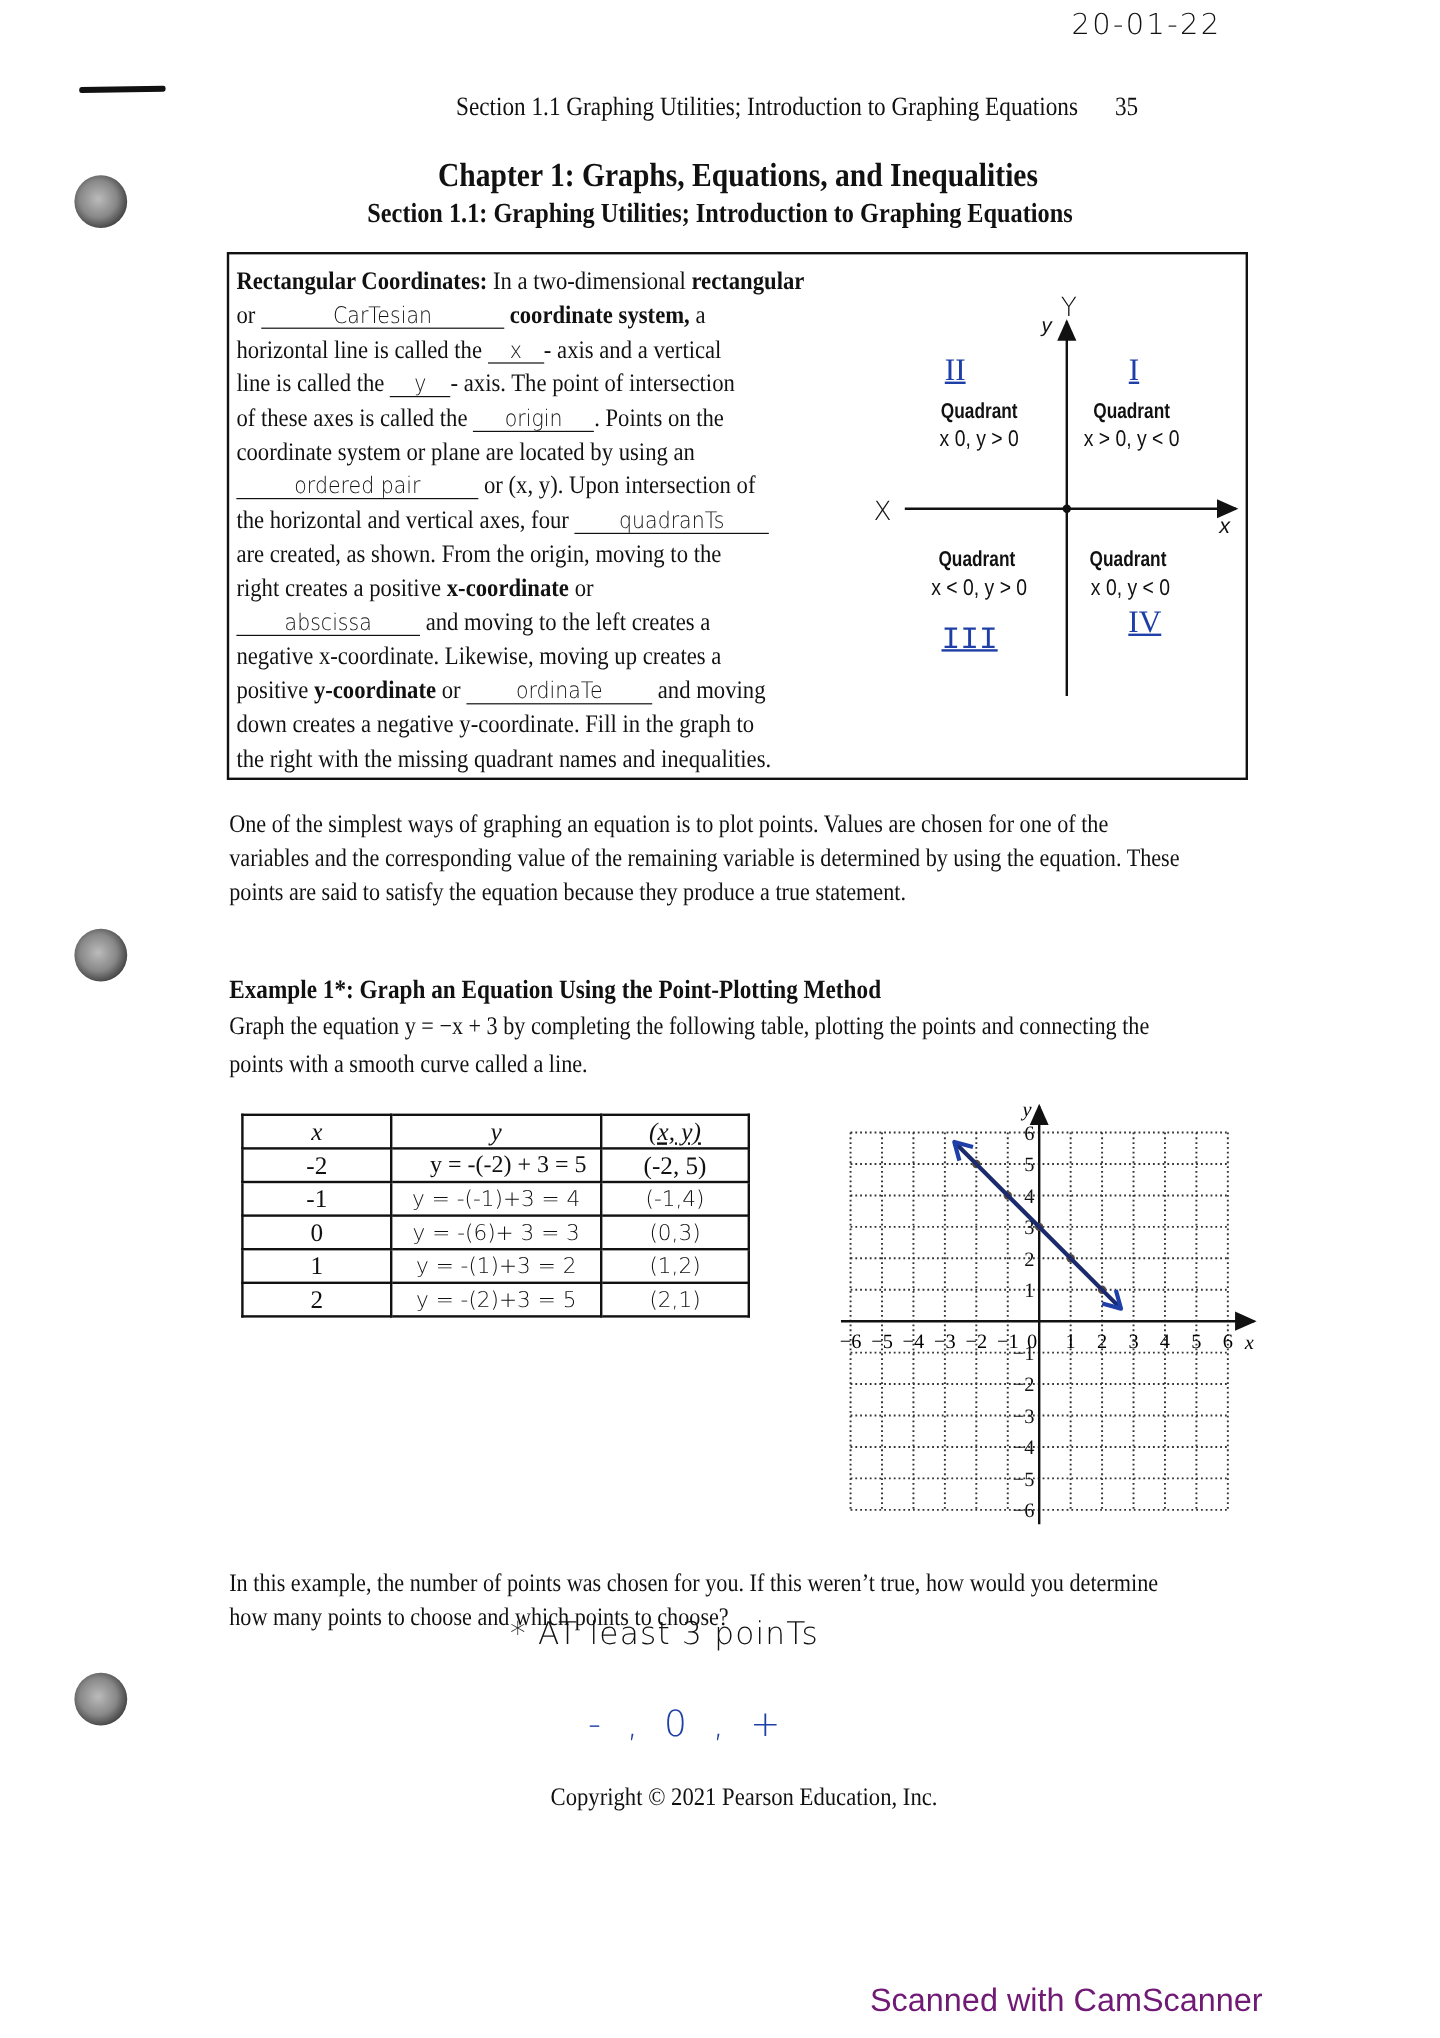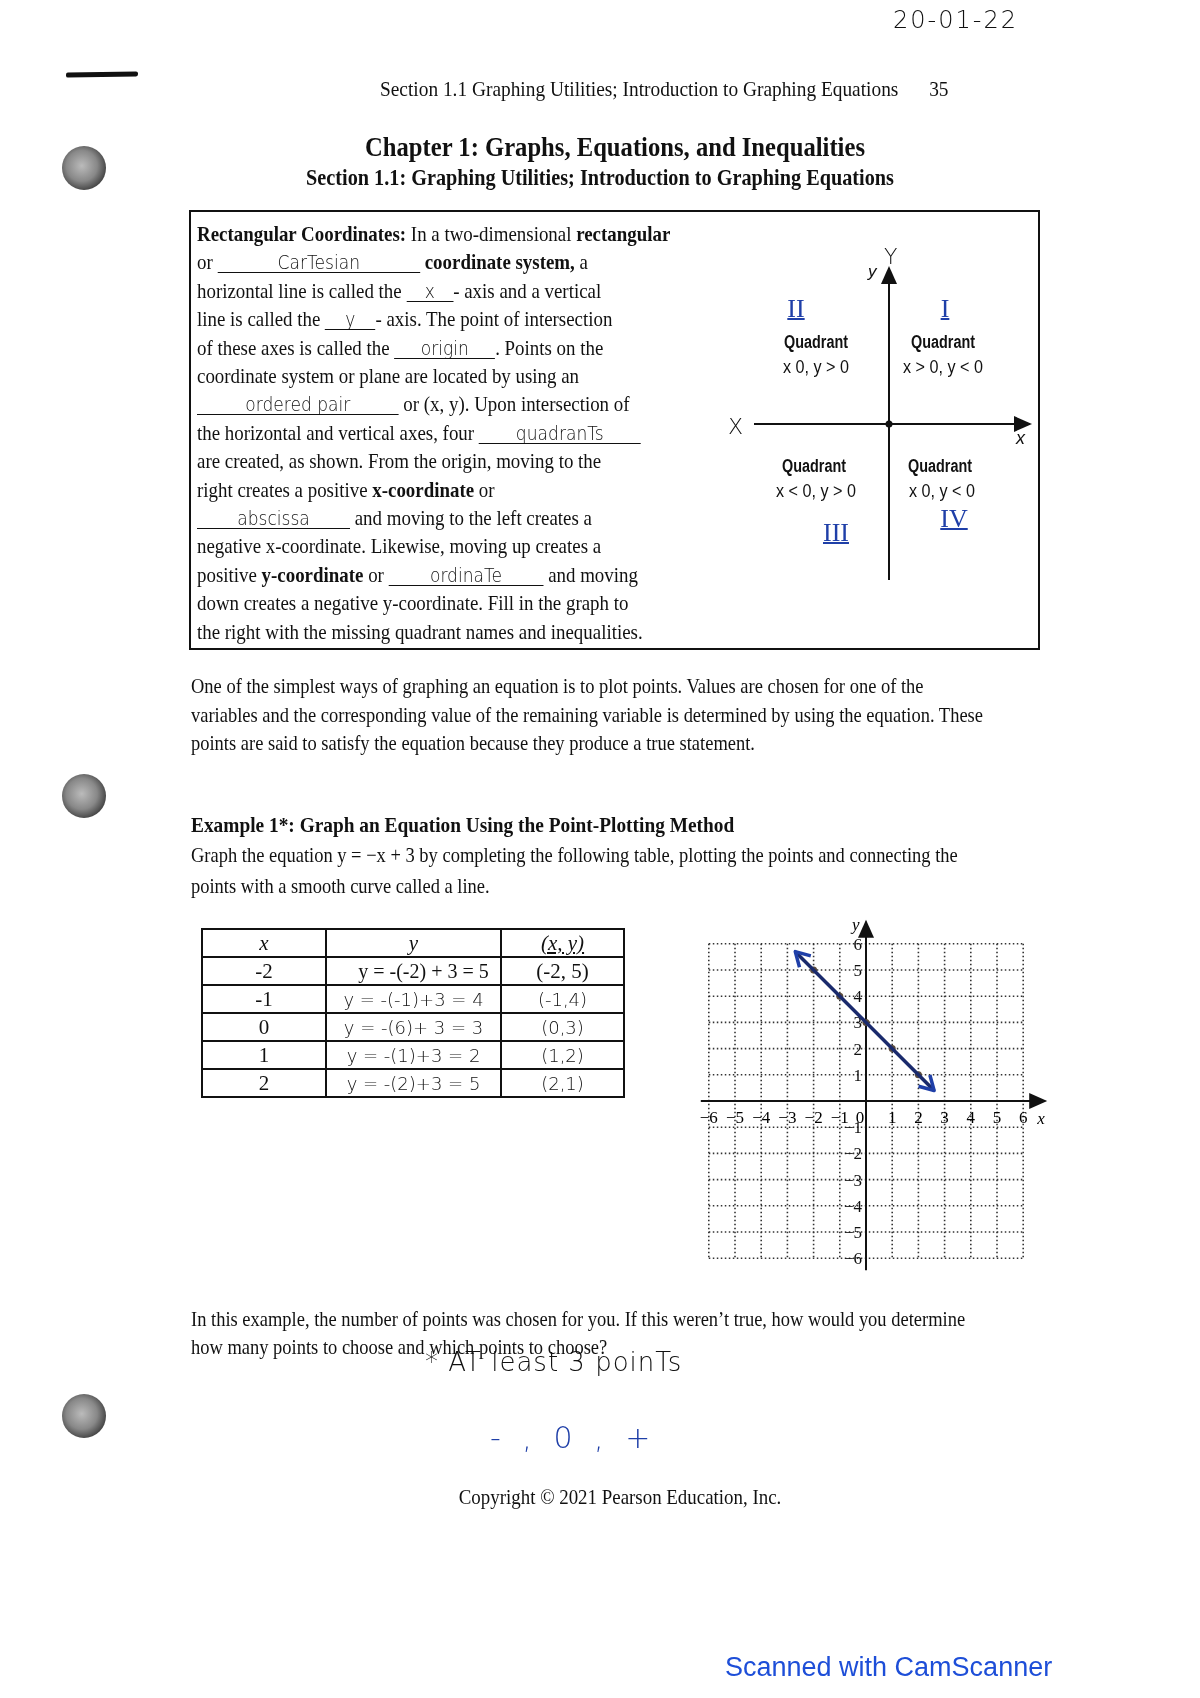--- a/index.html
+++ b/index.html
@@ -24,21 +24,21 @@
   .example-body { left:191px; top:840px; width:920px; font-size:21px; line-height:31px; transform:scaleX(0.88); transform-origin:left top; }
   table.pts { position:absolute; left:201px; top:928px; border-collapse:collapse; font-size:21px; }
   table.pts td, table.pts th { border:2px solid #111; height:26px; padding:0; text-align:center; }
   table.pts th { font-style:italic; font-weight:normal; }
   .col-x { width:122px; } .col-y { width:173px; } .col-xy { width:121px;text-decoration:underline; }
   .hw { font-family:"DejaVu Sans", sans-serif; font-weight:300; font-size:18px; }
   .question { left:191px; top:1305px; width:920px; font-size:21px; line-height:28px; transform:scaleX(0.88); transform-origin:left top; }
   .answer1 { left:425px; top:1347px; font-size:26px; }
   .answer2 { left:490px; top:1420px; font-size:30px; letter-spacing:6px; }
   .copyright { left:0; width:1240px; text-align:center; top:1485px; font-size:21px; transform:scaleX(0.9); transform-origin:center top; }
-  .scanner { left:725px; top:1652px; font-family:"Liberation Sans", sans-serif; font-size:27px; color:#1d4ed8; }
+  .scanner { left:725px; top:1652px; font-family:"Liberation Sans", sans-serif; font-size:27px; color:#701a75; }
 </style>
 </head>
 <body>
 
 <div class="abs date hand">20-01-22</div>
 
 <div class="abs dash-mark"></div>
 <div class="abs hole" style="left:62px;top:146px;"></div>
 <div class="abs hole" style="left:62px;top:774px;"></div>
 <div class="abs hole" style="left:62px;top:1394px;"></div>
@@ -89,21 +89,21 @@
 <div class="abs roman" style="left:756px;top:294px;">II</div>
 <div class="abs qlabel" style="left:756px;top:332px;">Quadrant</div>
 <div class="abs qineq" style="left:756px;top:356px;">x   0, y &gt; 0</div>
 
 <div class="abs roman" style="left:905px;top:294px;">I</div>
 <div class="abs qlabel" style="left:883px;top:332px;">Quadrant</div>
 <div class="abs qineq" style="left:883px;top:356px;">x &gt; 0, y &lt; 0</div>
 
 <div class="abs qlabel" style="left:754px;top:456px;">Quadrant</div>
 <div class="abs qineq" style="left:756px;top:480px;">x &lt; 0, y &gt; 0</div>
-<div class="abs roman" style="left:796px;top:518px;">III</div>
+<div class="abs roman" style="left:768px;top:518px;font-family:Liberation Mono, monospace;">III</div>
 
 <div class="abs qlabel" style="left:880px;top:456px;">Quadrant</div>
 <div class="abs qineq" style="left:882px;top:480px;">x   0, y &lt; 0</div>
 <div class="abs roman" style="left:914px;top:504px;">IV</div>
 
 <div class="abs para" style="top:672px;">One of the simplest ways of graphing an equation is to plot points. Values are chosen for one of the variables and the corresponding value of the remaining variable is determined by using the equation. These points are said to satisfy the equation because they produce a true statement.</div>
 
 <div class="abs example-title">Example 1*: Graph an Equation Using the Point-Plotting Method</div>
 <div class="abs example-body">Graph the equation y = −x + 3 by completing the following table, plotting the points and connecting the points with a smooth curve called a line.</div>
 

